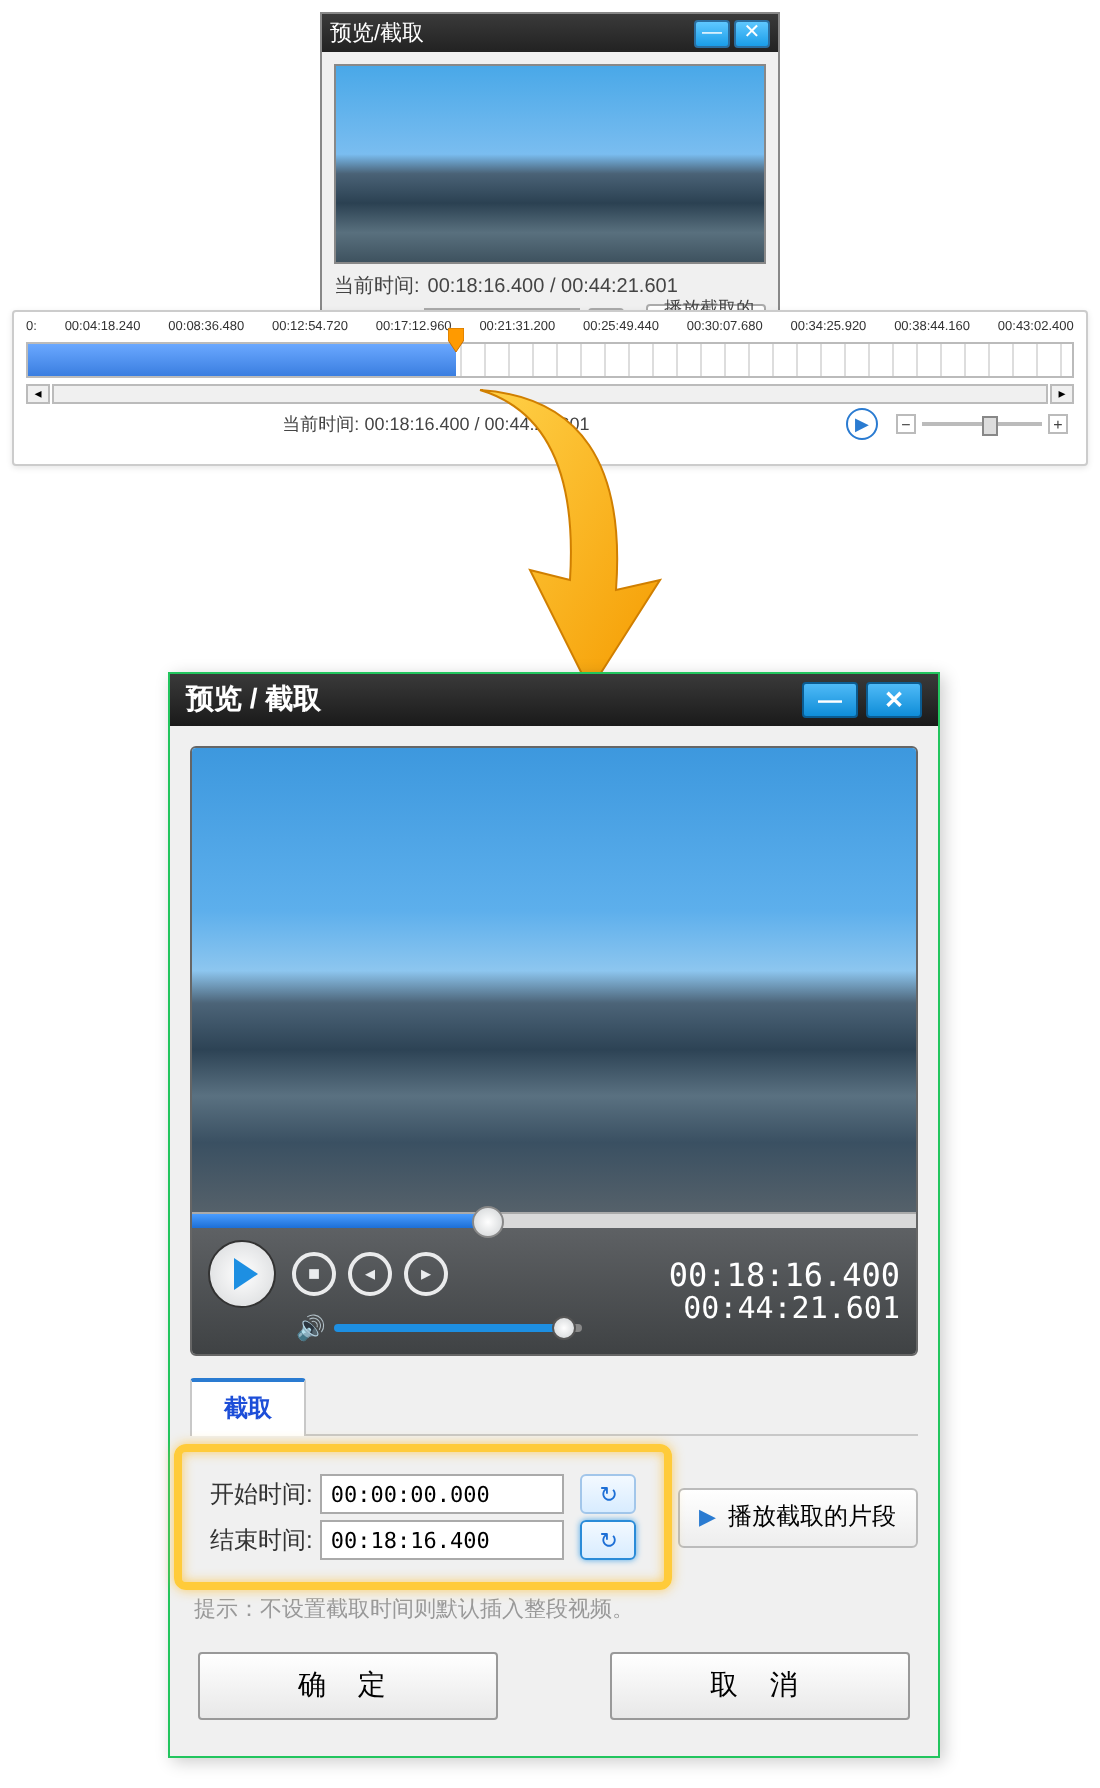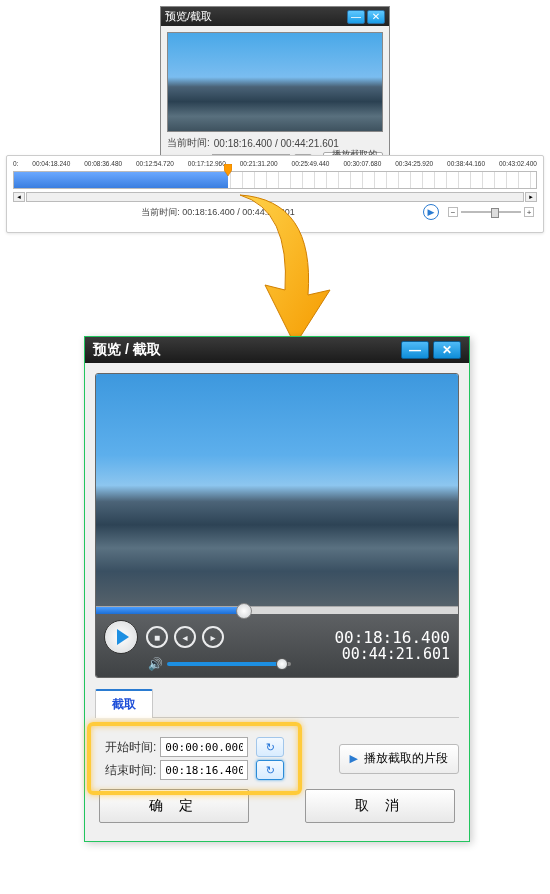--- a/index.html
+++ b/index.html
@@ -73,21 +73,21 @@
 
 .tabs{display:flex;margin-top:10px;border-bottom:1px solid #c8c8c8}
 .tab{padding:5px 16px;font-size:12px;border:1px solid #c8c8c8;border-bottom:none;margin-right:2px;border-radius:2px 2px 0 0;background:linear-gradient(#f9f9f9,#e3e3e3);position:relative;top:1px}
 .tab.active{border-top:2px solid #2a7bd1;background:#fff;color:#1d4ed8;font-weight:bold}
 
 
 .cut-area{display:flex;align-items:center;margin-top:10px}
 .cut-box{padding:6px 10px;position:relative}
 .cut-glow{position:absolute;inset:-6px -8px;border:4px solid #ffcb3a;border-radius:6px;box-shadow:0 0 6px rgba(255,190,40,.7),0 0 6px rgba(255,190,40,.7) inset;pointer-events:none}
 .cut-box .r{display:flex;align-items:center;font-size:12px;color:#333;margin:3px 0}
-.cut-box input{width:88px;height:20px;font-size:11px;border:1px solid #aaa;padding:0 4px;margin:0 4px;font-family:"Consolas",monospace}
+.cut-box input{width:122px;height:20px;font-size:11px;border:1px solid #aaa;padding:0 4px;margin:0 4px;font-family:"Consolas",monospace}
 .clock-btn{width:28px;height:20px;border:1px solid #a2c6ea;background:linear-gradient(#f3f9ff,#d8ecff);border-radius:3px;display:flex;align-items:center;justify-content:center;color:#1d6fd6;font-size:11px;margin-left:4px}
 .clock-btn.hl{border-color:#2a8bd8;box-shadow:0 0 3px #4da7e8}
 .play-seg{margin-left:auto;height:30px;padding:0 10px;border:1px solid #bbb;background:linear-gradient(#fff,#ededed);border-radius:3px;display:flex;align-items:center;font-size:12px}
 .play-seg::before{content:"▶";color:#2a7bd1;margin-right:6px;font-size:11px}
 
 .hint-l{font-size:11px;color:#999;margin:8px 2px 14px}
 .btnrow{display:flex;justify-content:space-between;padding:0 4px 8px}
 .btnrow button{width:150px;height:34px;font-size:14px;border:1px solid #999;background:linear-gradient(#fff,#e8e8e8);border-radius:2px;letter-spacing:6px}
 </style>
 </head>
@@ -220,19 +220,20 @@
         </div>
         <div class="r">
           <span>结束时间:</span>
           <input value="00:18:16.400" style="">
           <span class="clock-btn hl">↻</span>
         </div>
       </div>
       <span class="play-seg">播放截取的片段</span>
     </div>
 
+    <div class="hint-l">提示：不设置截取时间则默认插入整段视频。</div>
 
     <div class="btnrow">
       <button>确 定</button>
       <button>取 消</button>
     </div>
   </div>
 </div>
 
 </body></html>

